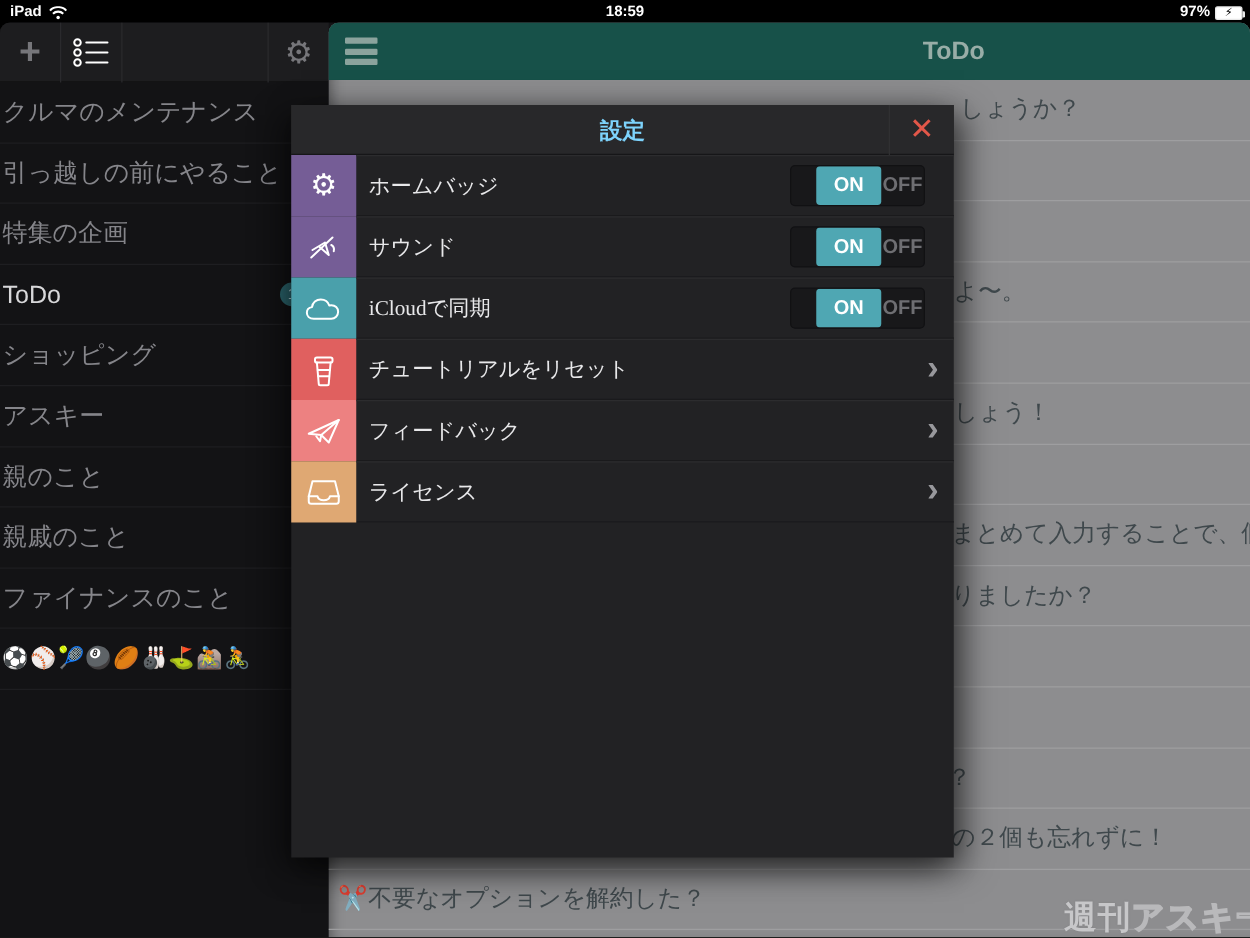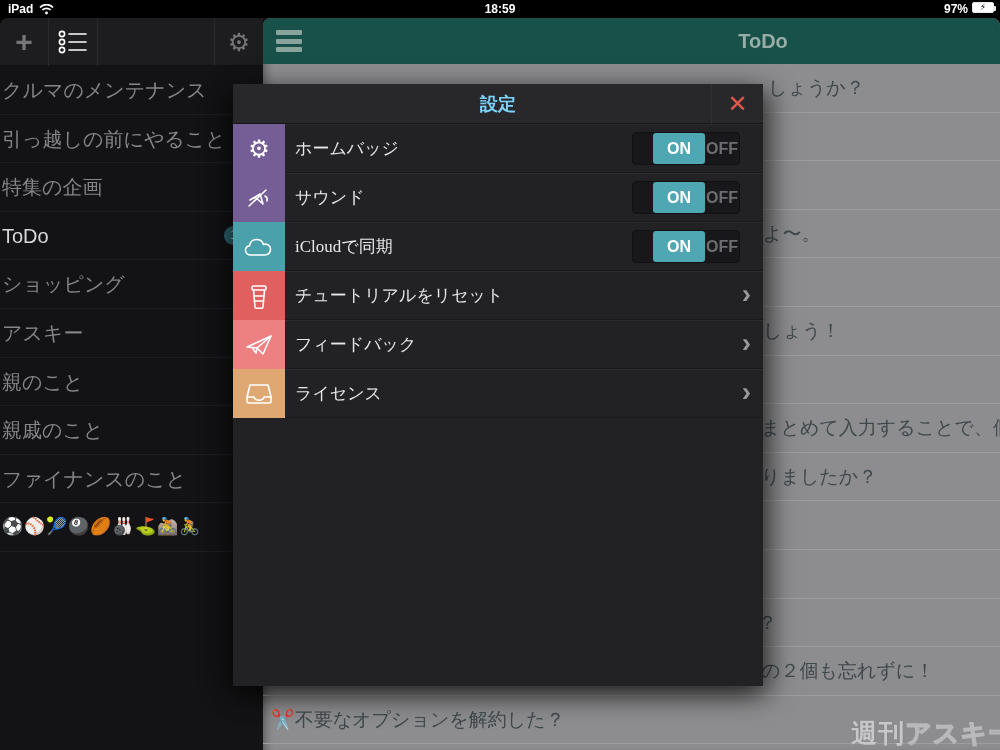--- a/index.html
+++ b/index.html
@@ -3,23 +3,23 @@
 <meta charset="utf-8">
 <style>
   * { margin:0; padding:0; box-sizing:border-box; }
   html,body { width:1000px; height:750px; background:#000; overflow:hidden;
     font-family:"Liberation Sans","DejaVu Sans",sans-serif; }
   #screen { position:relative; width:1000px; height:750px; background:#000; overflow:hidden; }
 
   
   #statusbar { position:absolute; left:0; top:0; width:1000px; height:18px; background:#000;
     color:#fff; font-size:12px; font-weight:bold; }
-  #sb-left { position:absolute; left:8px; top:2px; display:flex; align-items:center; gap:6px; }
+  #sb-left { position:absolute; left:8px; top:2px; display:flex; align-items:flex-end; gap:6px; }
   #sb-time { position:absolute; left:0; right:0; top:2px; text-align:center; }
-  #sb-right { position:absolute; right:6px; top:2px; display:flex; align-items:flex-start; gap:4px; }
+  #sb-right { position:absolute; right:6px; top:2px; display:flex; align-items:flex-end; gap:4px; }
   .battery { position:relative; width:22px; height:11px; border:1px solid #e8e8e8; border-radius:2px;
     background:#fff; display:flex; align-items:center; justify-content:center; }
   .battery:after { content:""; position:absolute; right:-3px; top:3px; width:2px; height:5px;
     background:#e8e8e8; border-radius:0 1px 1px 0; }
   .bolt { color:#000; font-size:9px; line-height:1; }
 
   
   #app { position:absolute; left:0; top:18px; width:1000px; height:732px;
     border-radius:8px 8px 0 0; overflow:hidden; background:#131315; }
 

